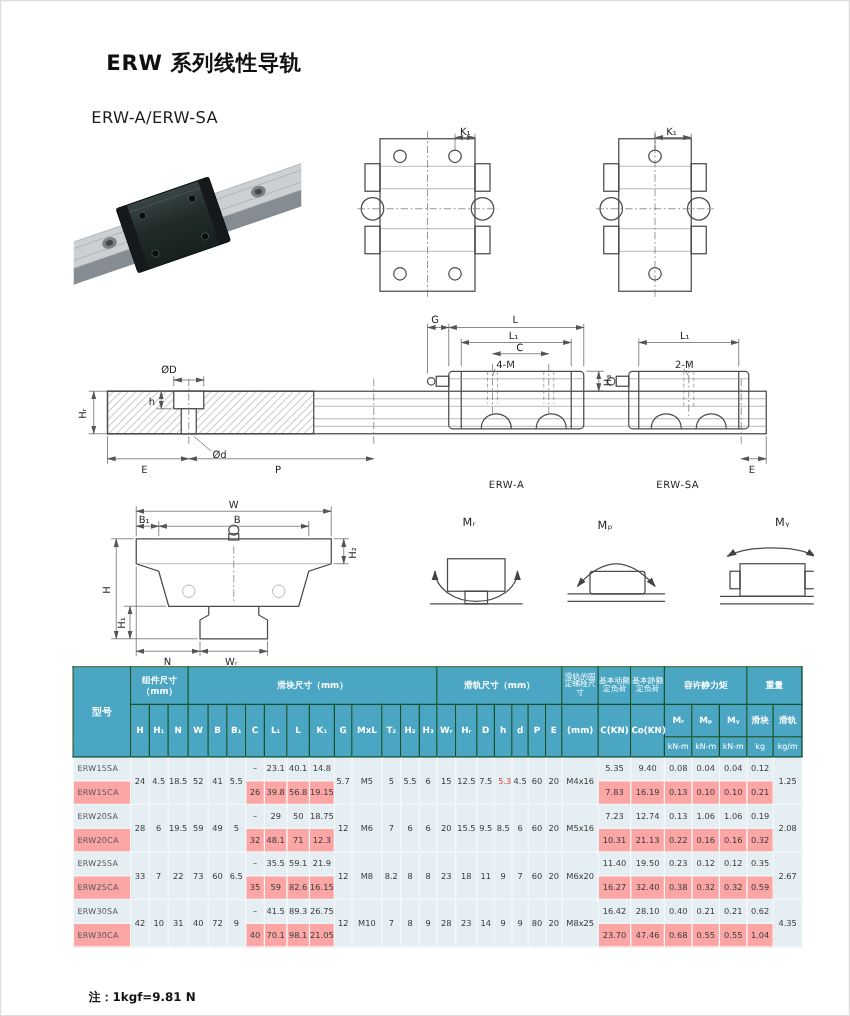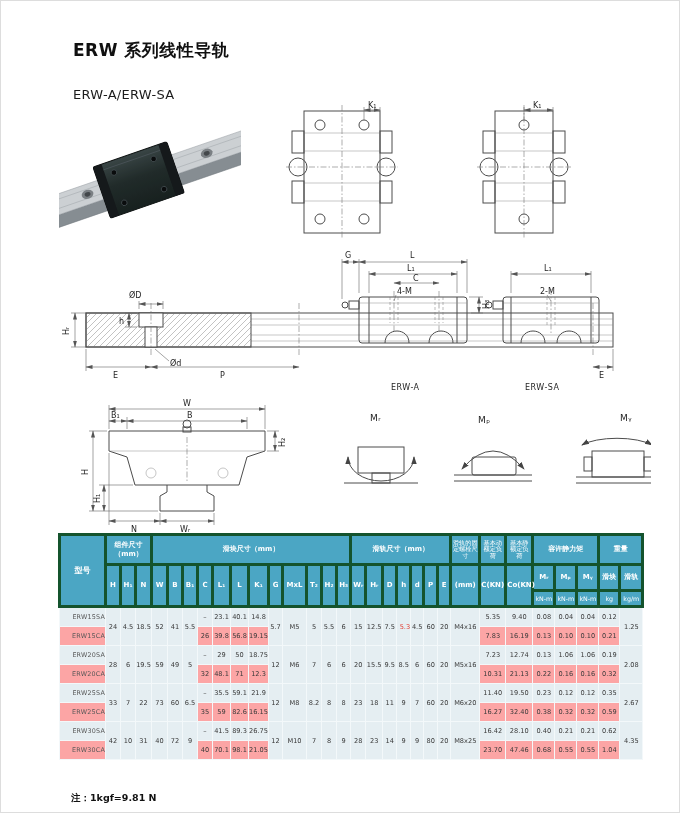--- a/index.html
+++ b/index.html
@@ -15,39 +15,39 @@
   svg .out{stroke:#4c4c4c;stroke-width:1;fill:none;}
   svg .thin{stroke:#8d8d8d;stroke-width:.5;fill:none;}
   svg .dash{stroke:#777;stroke-width:.6;fill:none;stroke-dasharray:6 2 1.5 2;}
   svg .hdash{stroke:#777;stroke-width:.5;fill:none;stroke-dasharray:3 2;}
   svg .dim line{stroke:#666;stroke-width:.6;}
   svg .dim text{font-size:8px;fill:#1f1f1f;}
   svg text{font-family:"DejaVu Sans","Liberation Sans",sans-serif;}
   svg .lbl{font-size:9px;fill:#1f1f1f;letter-spacing:.5px;}
   
   #spec{border-collapse:collapse;table-layout:fixed;width:583px;}
-  #spec th{background:#4ba6c4;color:#fff;font-weight:600;border:3px solid #14532d;
+  #spec th{background:#4ba6c4;color:#fff;font-weight:600;border:1px solid #14532d;
            padding:0;line-height:1.15;font-size:7px;vertical-align:middle;}
   #spec th.mhd{font-size:8px;}
   #spec th.sm{font-size:6.2px;font-weight:500;line-height:1.05;}
   #spec th.uh{font-size:6.3px;font-weight:400;}
   #spec td{border:1px solid #f3f8fa;font-size:6.6px;text-align:center;padding:0;
            height:18px;white-space:nowrap;color:#3a3a3a;vertical-align:middle;}
   #spec tr.ra td{background:#e5eef2;}
   #spec tr.rb td{background:#fca5a5;}
   #spec td.sh{background:#e0ebf0;}
-  #spec td.mdl{text-align:right;padding-left:3px;color:#585858;font-size:6.4px;letter-spacing:.2px;}
+  #spec td.mdl{text-align:left;padding-left:3px;color:#585858;font-size:6.4px;letter-spacing:.2px;}
   #spec td.red{color:#e2443a;text-align:right;}
 </style>
 </head>
 <body>
 
 <div class="page">
 
-  <div class="abs t1" style="left:72px;top:38px">ERW 系列线性导轨</div>
+  <div class="abs t1" style="left:84px;top:38px">ERW 系列线性导轨</div>
   <div class="abs t3" style="left:72px;top:86px">ERW-A/ERW-SA</div>
 
   <svg class="abs" style="left:58px;top:112px" width="182" height="126" viewBox="0 0 182 126">
     <defs>
       <linearGradient id="blk" x1="0" y1="0" x2="0" y2="1">
         <stop offset="0" stop-color="#3a4145"></stop>
           <stop offset=".45" stop-color="#1d2224"></stop>
           <stop offset="1" stop-color="#121517"></stop>
       </linearGradient>
     </defs>

